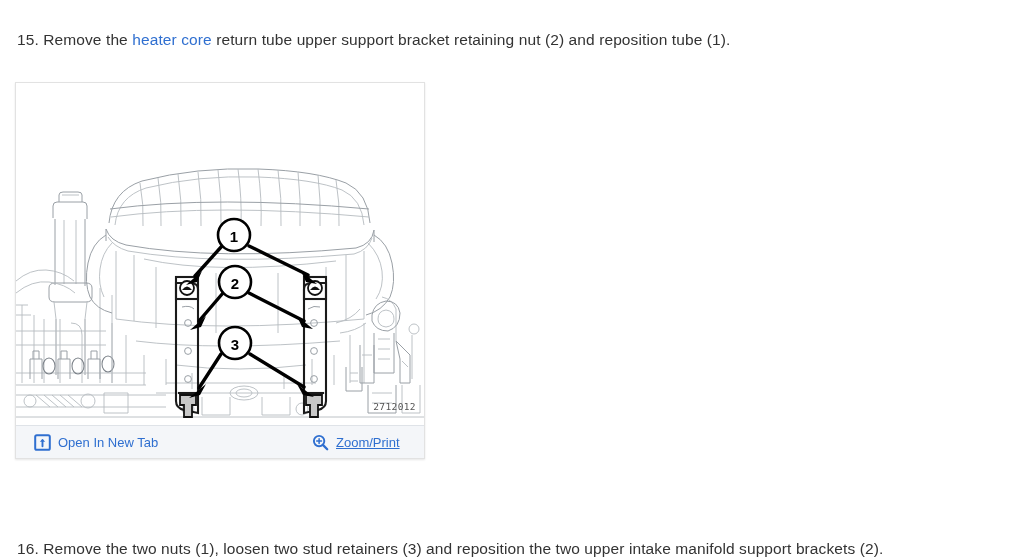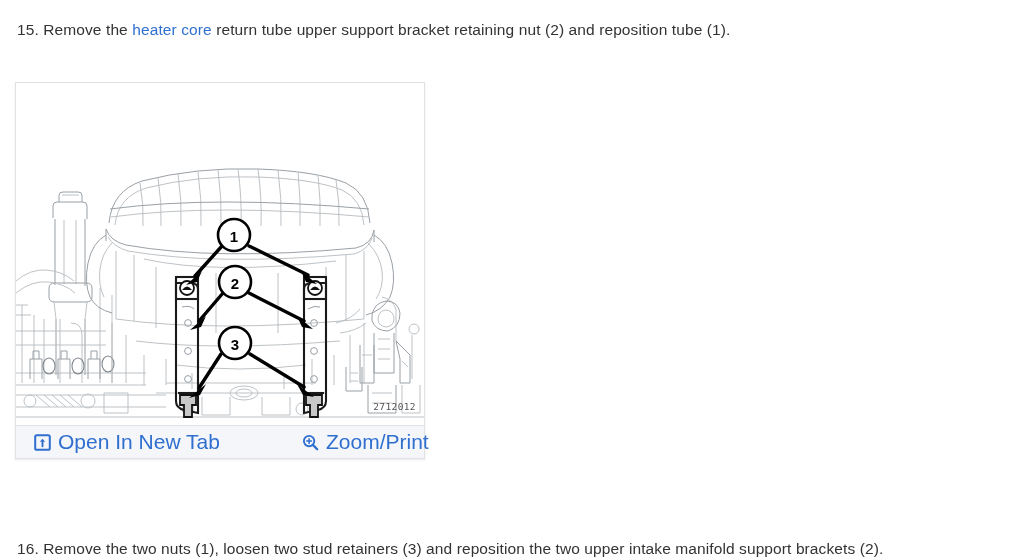--- a/index.html
+++ b/index.html
@@ -20,21 +20,21 @@
 
   
   .step {
     position: absolute;
     font-size: 15.5px;
     line-height: 20px;
     color: #333333;
     white-space: nowrap;
     letter-spacing: .1px;
   }
-  #step-15 { left: 17px; top: 4px; }
+  #step-15 { left: 17px; top: 14px; }
   #step-16 { left: 17px; top: 491px; margin-top: 48px; }
 
   a.inline-link {
     color: #2f6fd0;
     text-decoration: none;
     cursor: pointer;
   }
 
   
   #figure-panel {
@@ -81,27 +81,27 @@
     border-top: 1px solid #dfe3e8;
     display: flex;
     align-items: center;
     box-sizing: border-box;
   }
   .tool-link {
     display: flex;
     align-items: center;
     gap: 7px;
     color: #2f6fd0;
-    font-size: 21px;
+    font-size: 13px;
     text-decoration: none;
     cursor: pointer;
     white-space: nowrap;
   }
   #open-new-tab-link { position: absolute; left: 18px; }
-  #zoom-print-link  { position: absolute; left: 286px; }
+  #zoom-print-link  { position: absolute; left: 296px; text-decoration: underline; }
   .tool-icon { display: inline-flex; width: 17px; height: 17px; }
   .tool-icon svg { display: block; }
 
   
   .eng-line     { fill: none; stroke: #9aa0a6; stroke-width: 1; }
   .eng-line-lt  { fill: none; stroke: #b6bbc0; stroke-width: .9; }
   .eng-line-dk  { fill: none; stroke: #7d838a; stroke-width: 1.05; }
   .bracket-line { fill: none; stroke: #1a1a1a; stroke-width: 2.1; }
   .callout-circle { fill: #ffffff; stroke: #000000; stroke-width: 2.6; }
   .callout-text {

